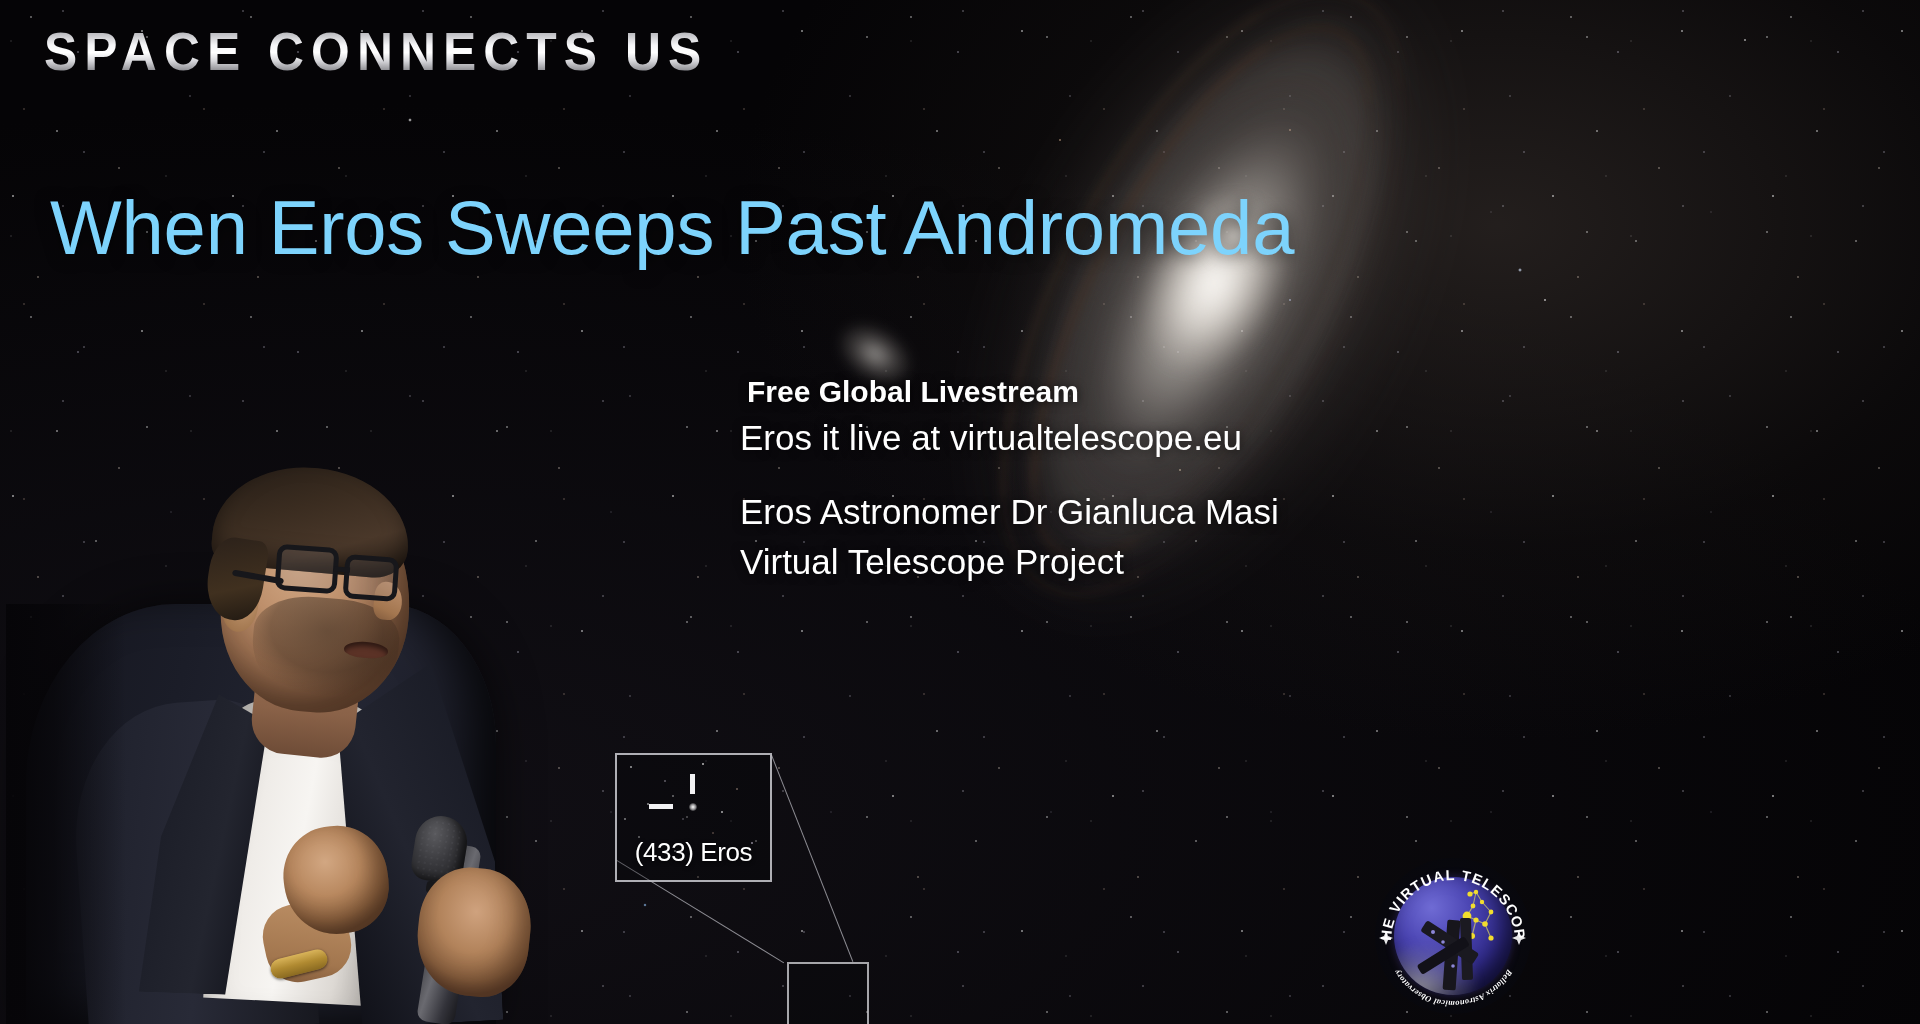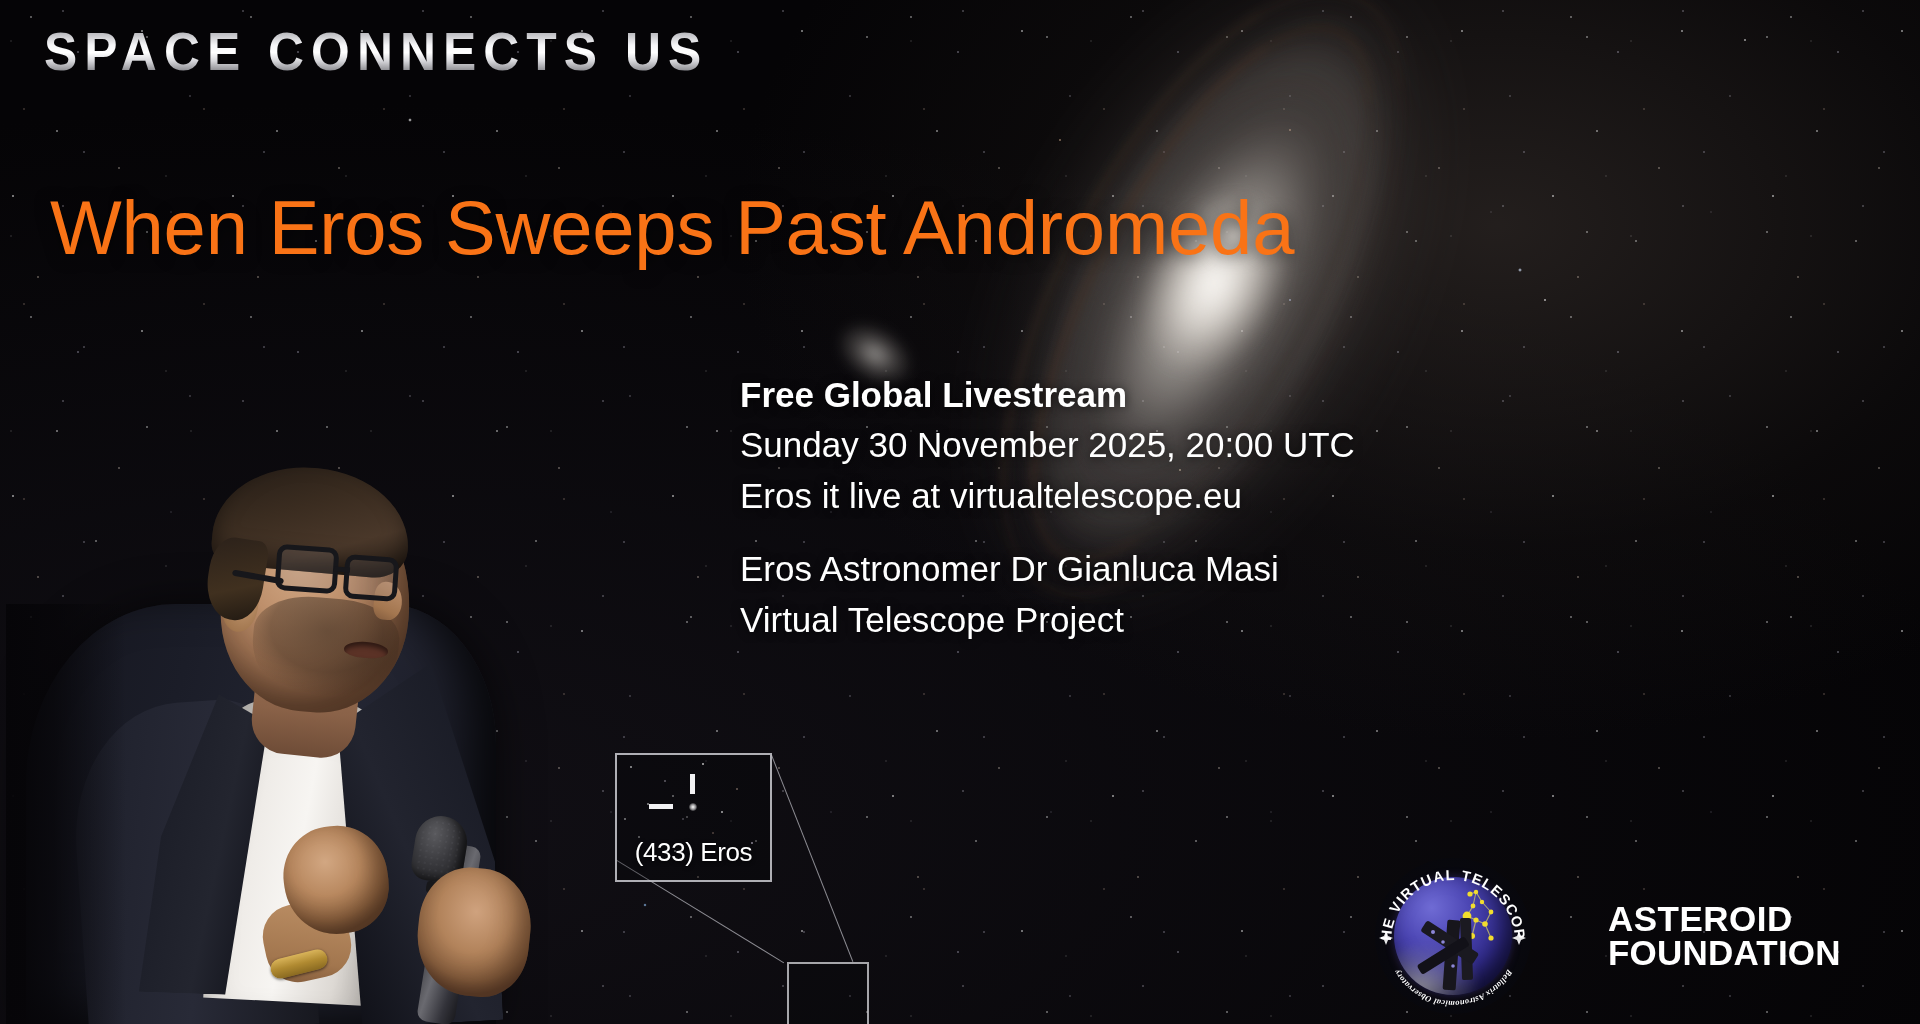--- a/index.html
+++ b/index.html
@@ -242,41 +242,42 @@
     transform-origin: left center;
   }
 
   
   .main-title {
     position: absolute;
     left: 50px;
     top: 136px;
     font-size: 76px;
     font-weight: 300;
-    color: #f97316;
+    color: #7dd3fc;
     letter-spacing: -0.2px;
     line-height: 1.08;
     white-space: nowrap;
     text-shadow: 0 2px 16px rgba(0,0,0,.55);
   }
 
   
   .info {
     position: absolute;
     left: 740px;
     top: 370px;
     width: 740px;
     color: #ffffff;
     text-shadow: 0 1px 10px rgba(0,0,0,.7);
   }
   .info .lead {
-    font-size: 35px;
+    font-size: 30px;
     font-weight: 700;
     line-height: 1.44;
     white-space: nowrap;
+    margin-left: 7px;
   }
   .info .line {
     font-size: 35px;
     font-weight: 400;
     line-height: 1.44;
     white-space: nowrap;
   }
   .info .spacer {
     height: 23px;
   }
@@ -787,21 +788,20 @@
     <div class="tick-h"></div>
     <div class="ins-label">(433) Eros</div>
   </div>
 
   <div class="tagline">SPACE CONNECTS US</div>
 
   <h1 class="main-title">When Eros Sweeps Past Andromeda</h1>
 
   <div class="info">
     <div class="lead">Free Global Livestream</div>
-    <div class="line">Sunday 30 November 2025, 20:00 UTC</div>
     <div class="line">Eros it live at virtualtelescope.eu</div>
     <div class="spacer"></div>
     <div class="line">Eros Astronomer Dr Gianluca Masi</div>
     <div class="line">Virtual Telescope Project</div>
   </div>
 
   <div class="logo-vt">
     <div class="vt-ring"></div>
     <div class="vt-sphere">
       <div class="gloss"></div>
@@ -855,18 +855,14 @@
       <text font-family="'Liberation Serif', serif" font-size="8.4" font-weight="700" font-style="italic" fill="#ffffff" letter-spacing="0.3">
         <textPath href="#arcBot" startOffset="50%" text-anchor="middle">Bellatrix Astronomical Observatory</textPath>
       </text>
       <g fill="#ffffff" opacity="0.9">
         <path d="M 8,78 l 2,-5 l 2,5 l 5,2 l -5,2 l -2,5 l -2,-5 l -5,-2 z" transform="translate(1,0)"></path>
         <path d="M 144,78 l 2,-5 l 2,5 l 5,2 l -5,2 l -2,5 l -2,-5 l -5,-2 z" transform="translate(-2,0)"></path>
       </g>
     </svg>
   </div>
 
-  <div class="logo-af">
-    <div class="af1">ASTEROID</div>
-    <div class="af2">FOUNDATION</div>
-  </div>
 
 </div>
 
 </body></html>

